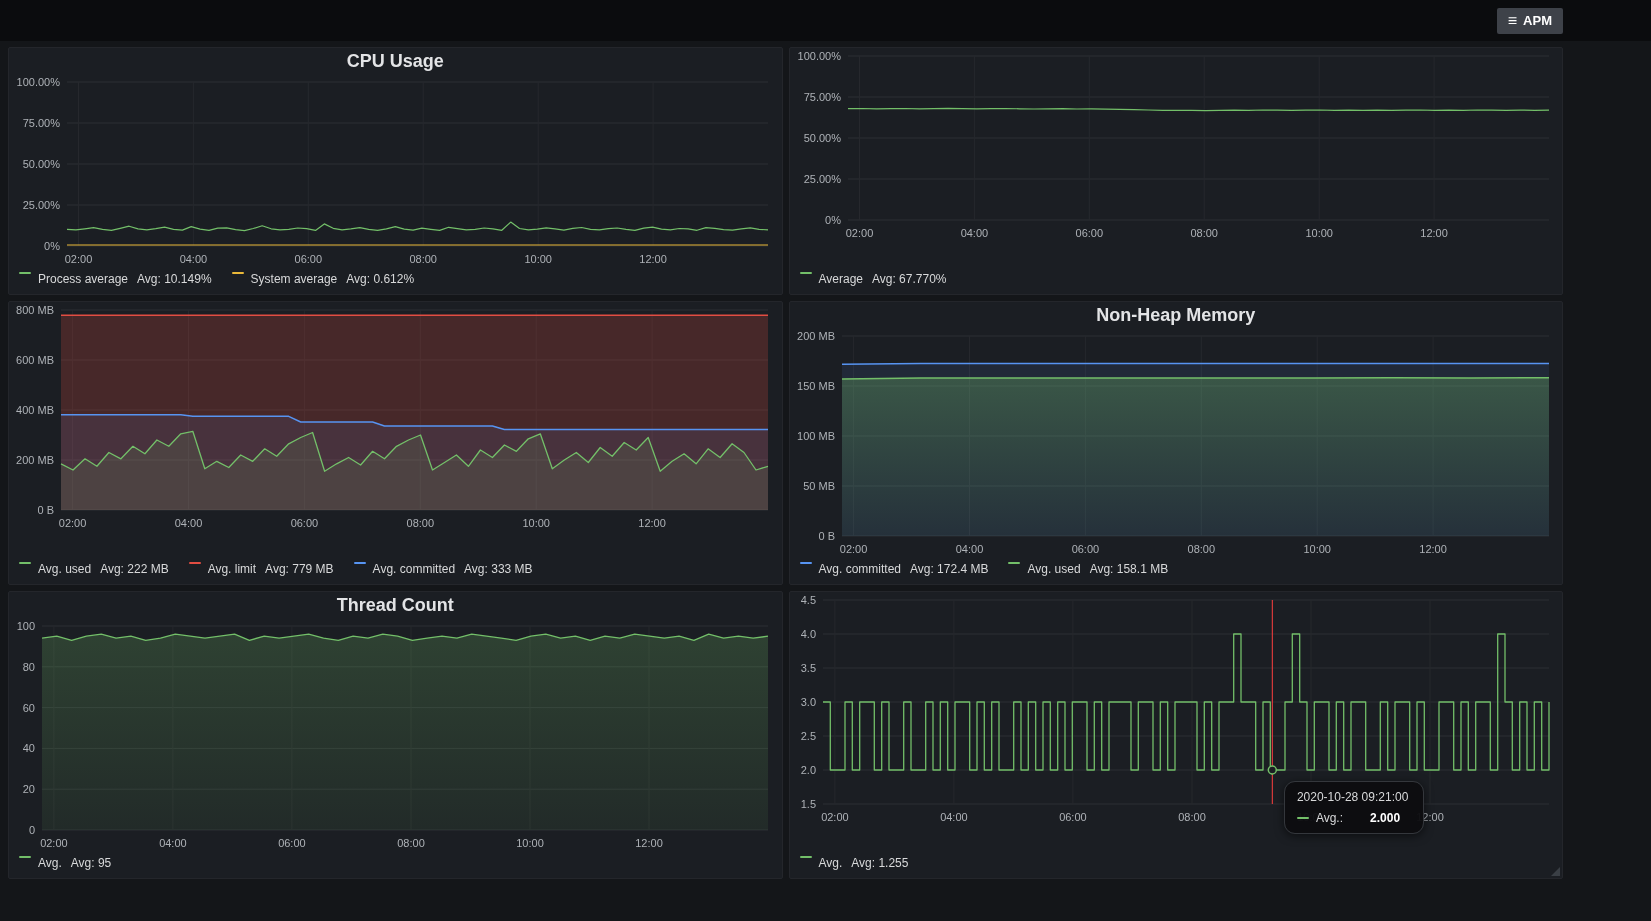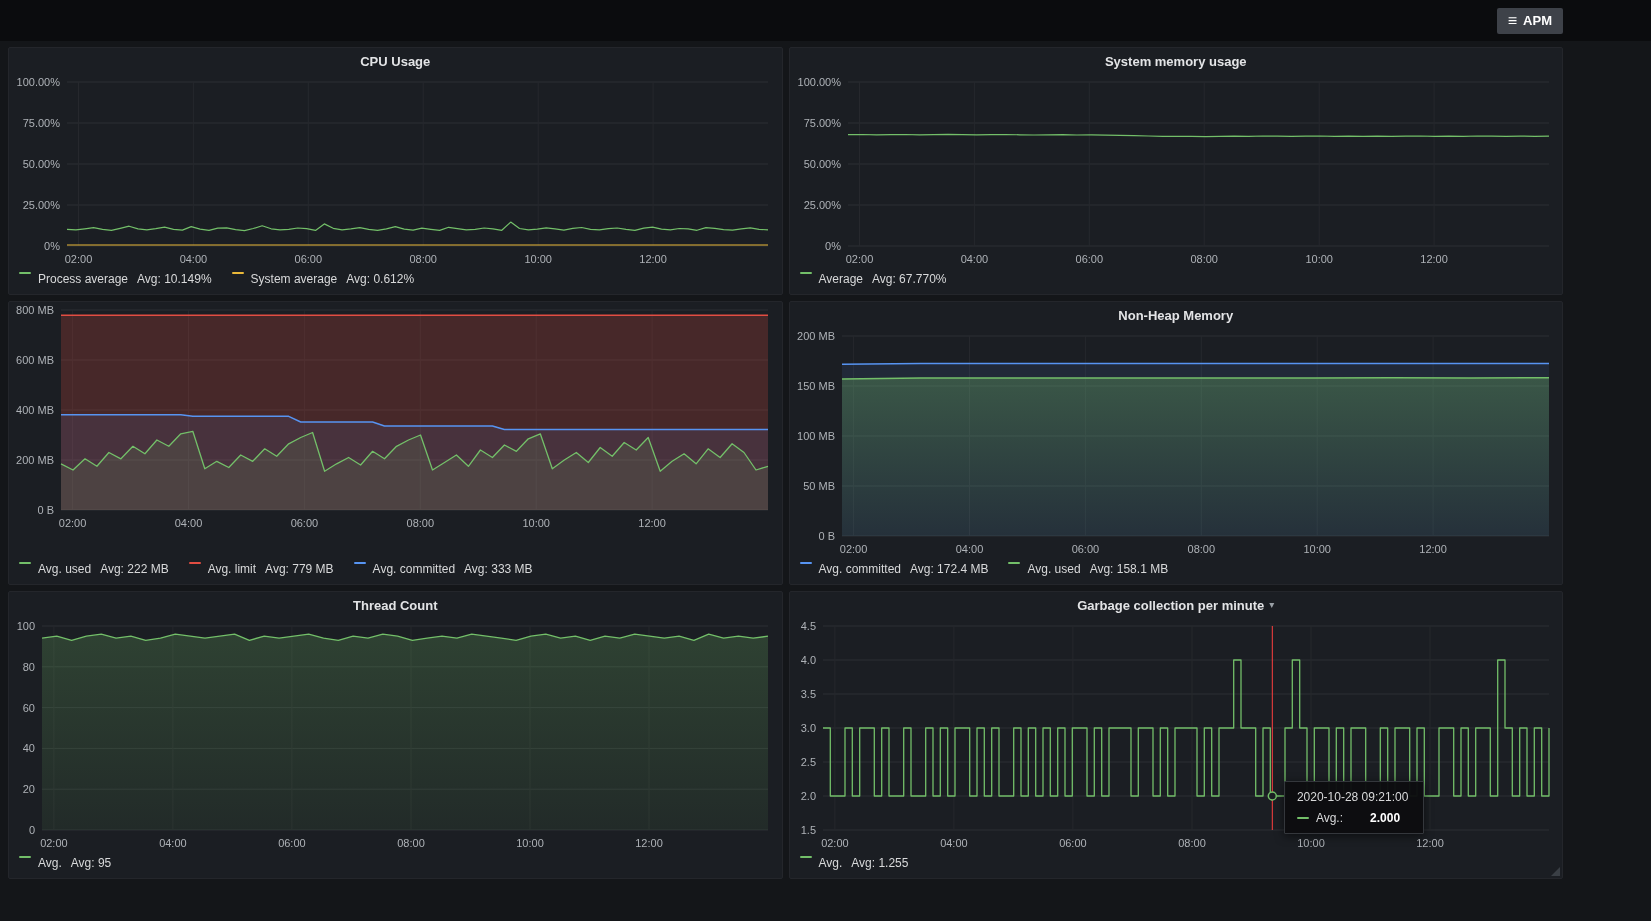--- a/index.html
+++ b/index.html
@@ -5,30 +5,30 @@
   *{box-sizing:border-box;margin:0;padding:0}
   html,body{width:1651px;height:921px}
   body{background:#141619;font-family:"Liberation Sans",sans-serif;color:#d8d9da;overflow:hidden}
   .topbar{height:41px;background:#0b0c0e;display:flex;align-items:center;justify-content:flex-end;padding-right:88px}
   .app-btn{display:flex;align-items:center;gap:6px;background:#3e4249;color:#fff;font-size:13px;font-weight:700;
            padding:5px 11px;border-radius:2px;border:none;cursor:pointer;font-family:"Liberation Sans",sans-serif}
   .menu-icon{font-size:16px;line-height:1;font-weight:400}
   .grid{display:grid;grid-template-columns:1fr 1fr;grid-template-rows:248px 284px 288px;gap:6px;padding:6px 88px 6px 8px}
   .panel{background:#1b1e23;border:1px solid #24262b;border-radius:2px;display:flex;flex-direction:column;position:relative;overflow:hidden}
   .panel-header{height:26px;min-height:26px;display:flex;align-items:center;justify-content:center;gap:5px;cursor:pointer}
-  .panel-title{font-size:13px;font-weight:700;color:#e3e4e6}
+  .panel-title{font-size:18px;font-weight:700;color:#e3e4e6}
   .chev{color:#9aa0a6;font-size:10px;line-height:1}
   .chart{flex:1;position:relative;min-height:0}
   .chart svg{position:absolute;left:0;top:0}
   .legend{height:26px;min-height:26px;display:flex;align-items:center;gap:20px;padding:0 0 5px 10px;font-size:12px;color:#d8d9da}
   .legend-item{display:flex;align-items:flex-start;gap:7px;cursor:pointer}
   .legend-mark{width:12px;height:2px;border-radius:1px;display:inline-block}
   .legend-stat{margin-left:2px;white-space:pre}
   text.tick{fill:#aeb2b7;font-size:11px;font-family:"Liberation Sans",sans-serif}
-  .gc-tooltip{position:absolute;left:64%;top:66%;background:rgba(12,13,16,0.96);border:1px solid #34373c;border-radius:1px;
+  .gc-tooltip{position:absolute;left:64%;top:66%;background:rgba(12,13,16,0.96);border:1px solid #34373c;border-radius:11px;
               padding:8px 12px;font-size:12px;z-index:5;box-shadow:0 2px 10px rgba(0,0,0,.55);min-width:140px;pointer-events:none}
   .tt-date{margin-bottom:7px;color:#d8d9da;white-space:nowrap}
   .tt-row{display:flex;align-items:center;gap:7px}
   .tt-val{font-weight:700;margin-left:20px;color:#fff}
   .resize-handle{position:absolute;right:2px;bottom:2px;width:0;height:0;border-left:9px solid transparent;
                  border-bottom:9px solid #3a3f45;cursor:nwse-resize;z-index:4}
 </style>
 </head>
 <body>
 
@@ -82,23 +82,20 @@
         </span>
         <span class="legend-item">
           <span class="legend-mark" style="background: rgb(234, 184, 57);"></span>
           <span>System average</span>
           <span class="legend-stat">Avg: 0.612%</span>
         </span>
       </div>
   </section>
 
   <section class="panel">
-    <header class="panel-header">
-      <h2 class="panel-title">System memory usage</h2>
-    </header>
     <div class="chart">
         <svg width="773" height="194">
           <defs></defs>
           <line x1="58" y1="172.0" x2="759" y2="172.0" stroke="#2c2f34" stroke-width="1"></line>
           <text x="51" y="176.0" text-anchor="end" class="tick">0%</text>
           <line x1="58" y1="131.0" x2="759" y2="131.0" stroke="#2c2f34" stroke-width="1"></line>
           <text x="51" y="135.0" text-anchor="end" class="tick">25.00%</text>
           <line x1="58" y1="90.0" x2="759" y2="90.0" stroke="#2c2f34" stroke-width="1"></line>
           <text x="51" y="94.0" text-anchor="end" class="tick">50.00%</text>
           <line x1="58" y1="49.0" x2="759" y2="49.0" stroke="#2c2f34" stroke-width="1"></line>
@@ -279,24 +276,20 @@
     <div class="legend">
         <span class="legend-item">
           <span class="legend-mark" style="background: rgb(115, 191, 105);"></span>
           <span>Avg.</span>
           <span class="legend-stat">Avg: 95</span>
         </span>
       </div>
   </section>
 
   <section class="panel">
-    <header class="panel-header">
-      <h2 class="panel-title">Garbage collection per minute</h2>
-      <span class="chev">▾</span>
-    </header>
     <div class="chart">
         <svg width="773" height="234">
           <defs></defs>
           <line x1="33" y1="212.0" x2="759" y2="212.0" stroke="#2c2f34" stroke-width="1"></line>
           <text x="26" y="216.0" text-anchor="end" class="tick">1.5</text>
           <line x1="33" y1="178.0" x2="759" y2="178.0" stroke="#2c2f34" stroke-width="1"></line>
           <text x="26" y="182.0" text-anchor="end" class="tick">2.0</text>
           <line x1="33" y1="144.0" x2="759" y2="144.0" stroke="#2c2f34" stroke-width="1"></line>
           <text x="26" y="148.0" text-anchor="end" class="tick">2.5</text>
           <line x1="33" y1="110.0" x2="759" y2="110.0" stroke="#2c2f34" stroke-width="1"></line>

